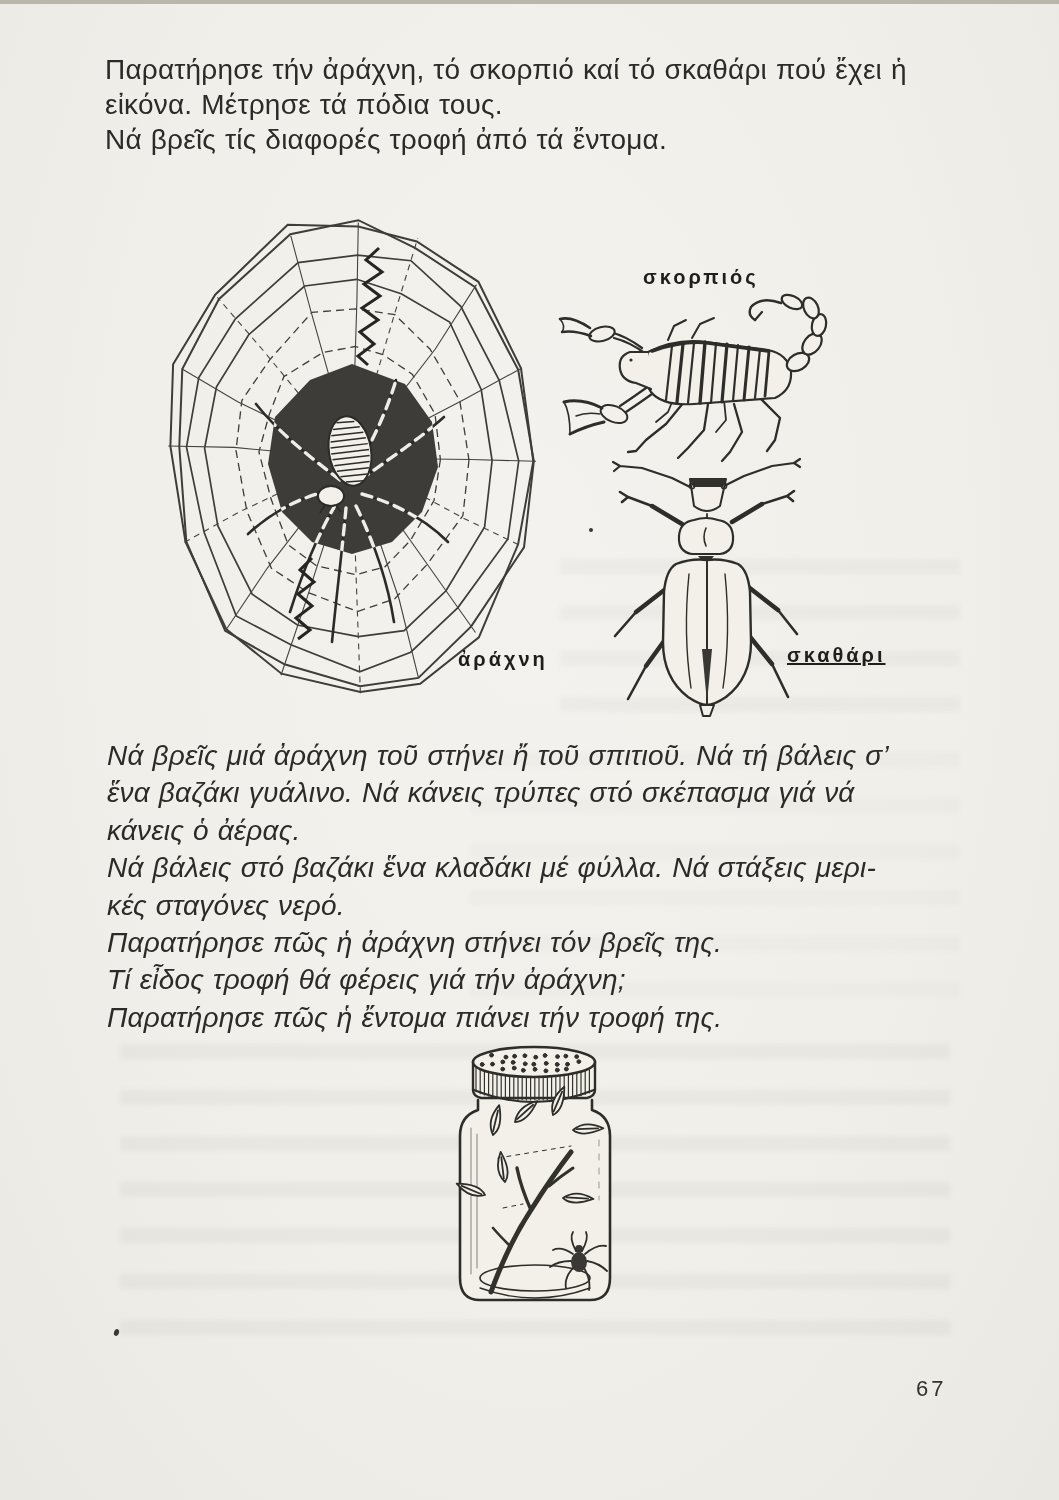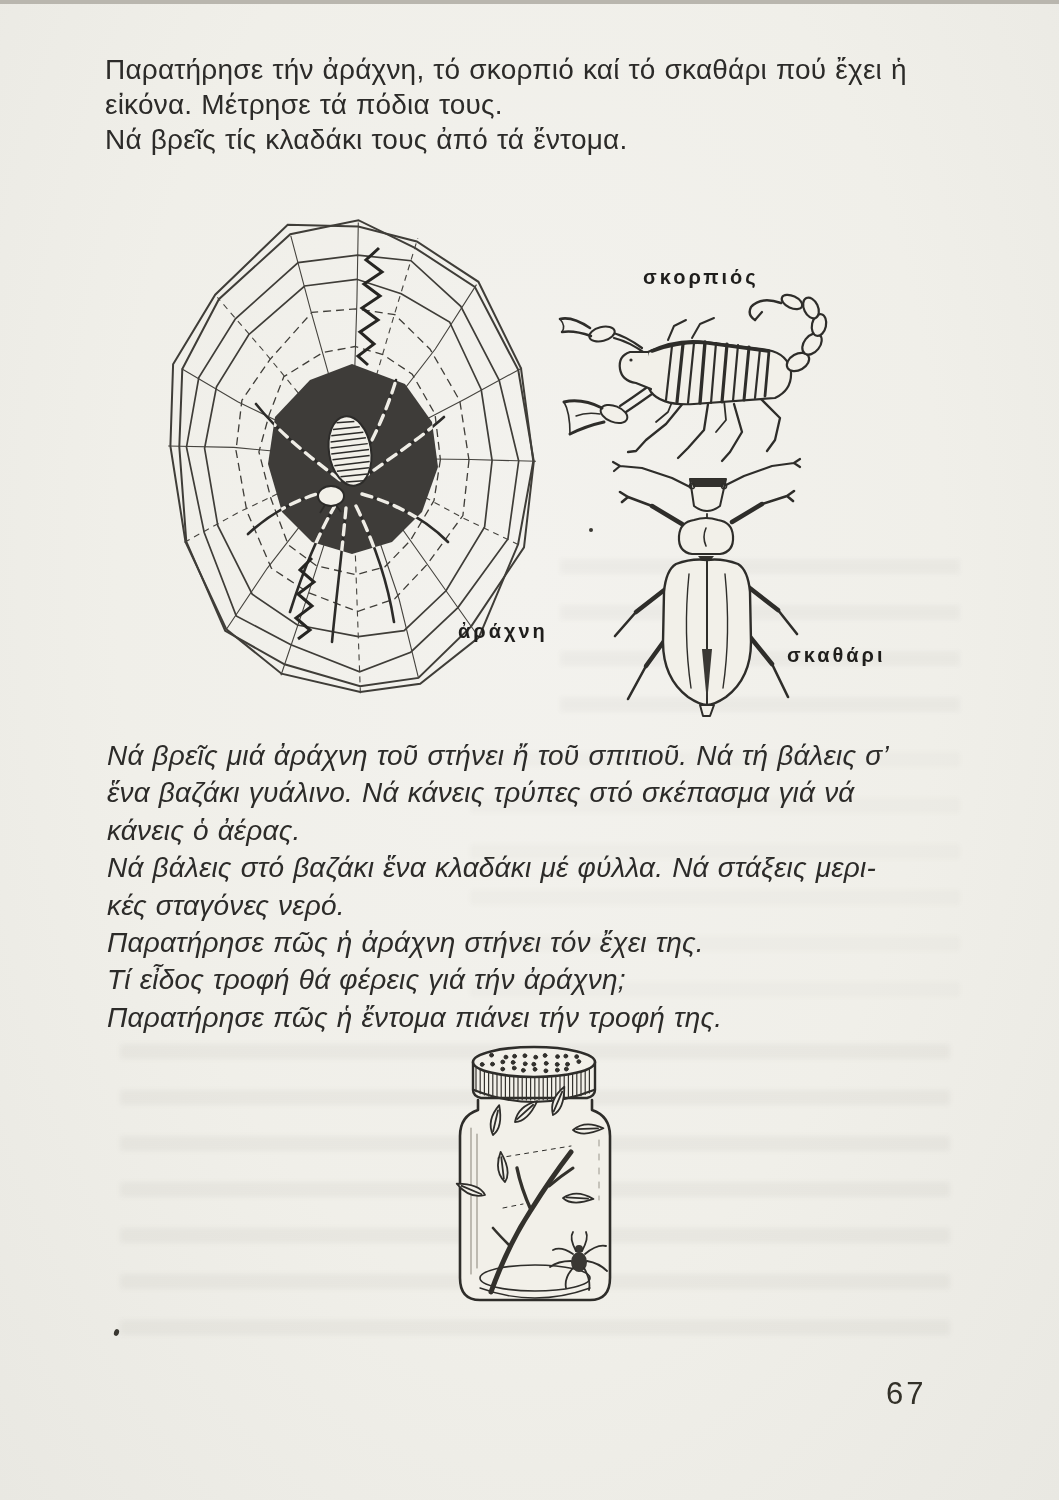--- a/index.html
+++ b/index.html
@@ -25,25 +25,25 @@
   .textblock .tl{white-space:nowrap;}
   #intro{left:105px;top:48px;font-size:28px;line-height:35px;letter-spacing:.2px;word-spacing:1px;}
   #activity{left:107px;top:733px;font-size:28px;line-height:37.4px;font-style:italic;letter-spacing:.2px;word-spacing:1px;}
   .figlabel{
     position:absolute;z-index:3;
     font-size:20px;font-weight:bold;letter-spacing:3px;color:#1f1e1c;
     white-space:nowrap;
     text-align:right;
   }
   #label-scorpion{left:643px;top:262px;}
-  #label-spider{left:458px;top:616px;}
-  #label-beetle{left:787px;top:640px;}
+  #label-spider{left:458px;top:644px;}
+  #label-beetle{left:787px;top:640px;text-decoration:underline;}
   #pageno{
-    position:absolute;z-index:3;left:886px;top:1372px;
-    font-size:31px;letter-spacing:3px;color:#333129;
+    position:absolute;z-index:3;left:916px;top:1372px;
+    font-size:22px;letter-spacing:3px;color:#333129;
   }
   svg.illus{position:absolute;z-index:2;overflow:visible;}
   #web-svg{left:160px;top:208px;}
   #scorpion-svg{left:556px;top:290px;}
   #beetle-svg{left:600px;top:450px;}
   #jar-svg{left:453px;top:1036px;}
   .speck{position:absolute;z-index:3;background:#3a3832;border-radius:50%;}
   .speck.s1{left:114px;top:1325px;width:5px;height:7px;transform:rotate(18deg);}
   .speck.s2{left:589px;top:524px;width:4px;height:4px;}
 </style>
@@ -52,21 +52,21 @@
 
 <div class="page">
 
   <div class="ghost g1"></div>
   <div class="ghost g2"></div>
   <div class="ghost g3"></div>
 
   <div class="textblock" id="intro">
     <div class="tl">Παρατήρησε τήν ἀράχνη, τό σκορπιό καί τό σκαθάρι πού ἔχει ἡ</div>
     <div class="tl">εἰκόνα. Μέτρησε τά πόδια τους.</div>
-    <div class="tl">Νά βρεῖς τίς κλαδάκι τους ἀπό τά ἔντομα.</div>
+    <div class="tl">Νά βρεῖς τίς διαφορές τροφή ἀπό τά ἔντομα.</div>
   </div>
 
   <svg class="illus" id="web-svg" width="390" height="495" viewBox="0 0 390 495">
     <defs>
       <clipPath id="blobclip">
         <polygon points="192,152 245,172 272,210 278,255 262,300 232,330 192,342 152,330 122,300 108,252 115,205 150,168"></polygon>
       </clipPath>
     </defs>
     <g id="weblines">
         <polygon points="230.6,246.7 227.5,264.4 216.5,280.6 205.7,291.3 193.8,295.9 177.9,289.3 165.8,281.7 158.0,263.2 154.8,243.6 158.1,228.2 164.9,213.7 179.1,199.1 193.3,197.3 205.1,202.3 217.0,211.1 228.1,226.9 " fill="none" stroke="#3f3d38" stroke-width="1.3" stroke-dasharray="2 5"></polygon>
@@ -255,21 +255,21 @@
   <div class="figlabel" id="label-scorpion">σκορπιός</div>
   <div class="figlabel" id="label-spider">ἀράχνη</div>
   <div class="figlabel" id="label-beetle">σκαθάρι</div>
 
   <div class="textblock" id="activity">
     <div class="tl">Νά βρεῖς μιά ἀράχνη τοῦ στήνει ἤ τοῦ σπιτιοῦ. Νά τή βάλεις σ’</div>
     <div class="tl">ἕνα βαζάκι γυάλινο. Νά κάνεις τρύπες στό σκέπασμα γιά νά</div>
     <div class="tl">κάνεις ὁ ἀέρας.</div>
     <div class="tl">Νά βάλεις στό βαζάκι ἕνα κλαδάκι μέ φύλλα. Νά στάξεις μερι-</div>
     <div class="tl">κές σταγόνες νερό.</div>
-    <div class="tl">Παρατήρησε πῶς ἡ ἀράχνη στήνει τόν ἔχει της.</div>
+    <div class="tl">Παρατήρησε πῶς ἡ ἀράχνη στήνει τόν βρεῖς της.</div>
     <div class="tl">Τί εἶδος τροφή θά φέρεις γιά τήν ἀράχνη;</div>
     <div class="tl">Παρατήρησε πῶς ἡ ἔντομα πιάνει τήν τροφή της.</div>
   </div>
 
   <svg class="illus" id="jar-svg" width="168" height="275" viewBox="0 0 168 275">
     <g fill="none" stroke="#2e2d2a" stroke-linecap="round" stroke-linejoin="round">
 
       <g>
         <path d="M25,60 L25,70 Q7,76 7,96 L7,238 Q7,260 27,260 L137,260 Q157,260 157,238 L157,96 Q157,76 139,70 L139,60" fill="#f2f0e9" stroke-width="2.6"></path>
         <ellipse cx="82" cy="238" rx="55" ry="13" stroke-width="1.6"></ellipse>

